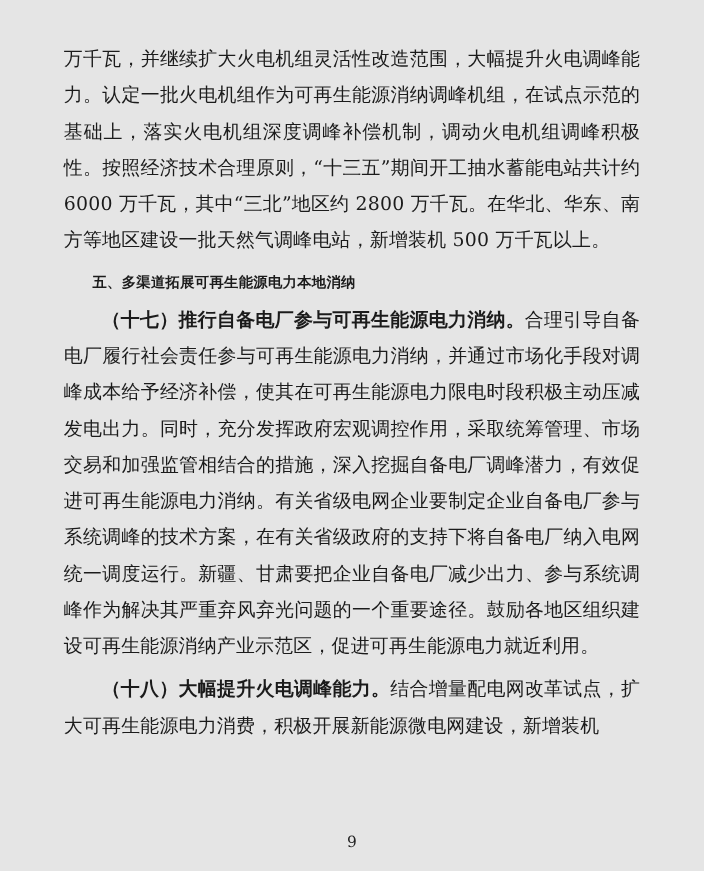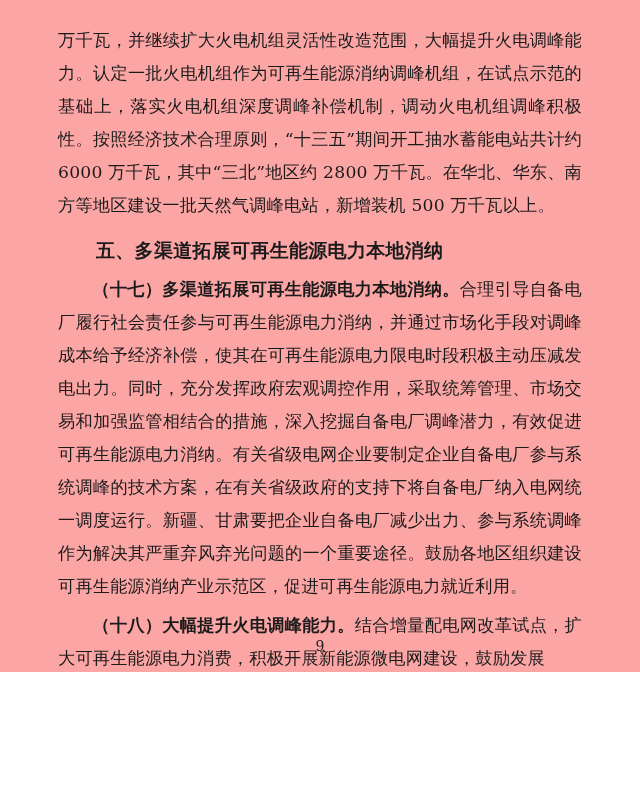--- a/index.html
+++ b/index.html
@@ -10,45 +10,45 @@
     width: 640px;
     height: 792px;
     background: #ffffff;
     font-family: "DejaVu Serif", "Liberation Serif", serif;
     color: #1a1a1a;
     overflow: hidden;
   }
   .page {
     position: relative;
     width: 640px;
-    height: 672px;
+    height: 792px;
     box-sizing: border-box;
-    padding: 24px 58px 0 58px;
-    background: #fca5a5;
+    padding: 38px 58px 0 58px;
+    background: #e5e5e5;
   }
   .doc-body {
     font-size: 17.2px;
     line-height: 1.92;
     text-align: justify;
     text-justify: inter-ideograph;
     letter-spacing: 0.2px;
     color: #1b1b1b;
   }
   .para {
     margin: 0 0 0 0;
     text-indent: 0;
   }
   .para.indent {
     text-indent: 2em;
   }
   .heading {
     font-weight: bold;
     margin: 10px 0 4px 0;
     text-indent: 2em;
-    font-size: 19px;
+    font-size: 13px;
     line-height: 1.92;
     letter-spacing: 0.3px;
   }
   .bold-lead {
     font-weight: bold;
   }
   .page-number {
     position: absolute;
     left: 0;
     right: 0;
@@ -63,22 +63,22 @@
 </head>
 <body>
 
 <div class="page">
   <div class="doc-body">
 
     <p class="para">万千瓦，并继续扩大火电机组灵活性改造范围，大幅提升火电调峰能力。认定一批火电机组作为可再生能源消纳调峰机组，在试点示范的基础上，落实火电机组深度调峰补偿机制，调动火电机组调峰积极性。按照经济技术合理原则，“十三五”期间开工抽水蓄能电站共计约 6000 万千瓦，其中“三北”地区约 2800 万千瓦。在华北、华东、南方等地区建设一批天然气调峰电站，新增装机 500 万千瓦以上。</p>
 
     <h2 class="heading">五、多渠道拓展可再生能源电力本地消纳</h2>
 
-    <p class="para indent"><span class="bold-lead">（十七）多渠道拓展可再生能源电力本地消纳。</span><span>合理引导自备电厂履行社会责任参与可再生能源电力消纳，并通过市场化手段对调峰成本给予经济补偿，使其在可再生能源电力限电时段积极主动压减发电出力。同时，充分发挥政府宏观调控作用，采取统筹管理、市场交易和加强监管相结合的措施，深入挖掘自备电厂调峰潜力，有效促进可再生能源电力消纳。有关省级电网企业要制定企业自备电厂参与系统调峰的技术方案，在有关省级政府的支持下将自备电厂纳入电网统一调度运行。新疆、甘肃要把企业自备电厂减少出力、参与系统调峰作为解决其严重弃风弃光问题的一个重要途径。鼓励各地区组织建设可再生能源消纳产业示范区，促进可再生能源电力就近利用。</span></p>
+    <p class="para indent"><span class="bold-lead">（十七）推行自备电厂参与可再生能源电力消纳。</span><span>合理引导自备电厂履行社会责任参与可再生能源电力消纳，并通过市场化手段对调峰成本给予经济补偿，使其在可再生能源电力限电时段积极主动压减发电出力。同时，充分发挥政府宏观调控作用，采取统筹管理、市场交易和加强监管相结合的措施，深入挖掘自备电厂调峰潜力，有效促进可再生能源电力消纳。有关省级电网企业要制定企业自备电厂参与系统调峰的技术方案，在有关省级政府的支持下将自备电厂纳入电网统一调度运行。新疆、甘肃要把企业自备电厂减少出力、参与系统调峰作为解决其严重弃风弃光问题的一个重要途径。鼓励各地区组织建设可再生能源消纳产业示范区，促进可再生能源电力就近利用。</span></p>
 
     <div class="spacer-sm"></div>
 
-    <p class="para indent"><span class="bold-lead">（十八）大幅提升火电调峰能力。</span><span>结合增量配电网改革试点，扩大可再生能源电力消费，积极开展新能源微电网建设，鼓励发展</span></p>
+    <p class="para indent"><span class="bold-lead">（十八）大幅提升火电调峰能力。</span><span>结合增量配电网改革试点，扩大可再生能源电力消费，积极开展新能源微电网建设，新增装机</span></p>
 
   </div>
 
   <div class="page-number">9</div>
 </div>
 
 </body></html>

